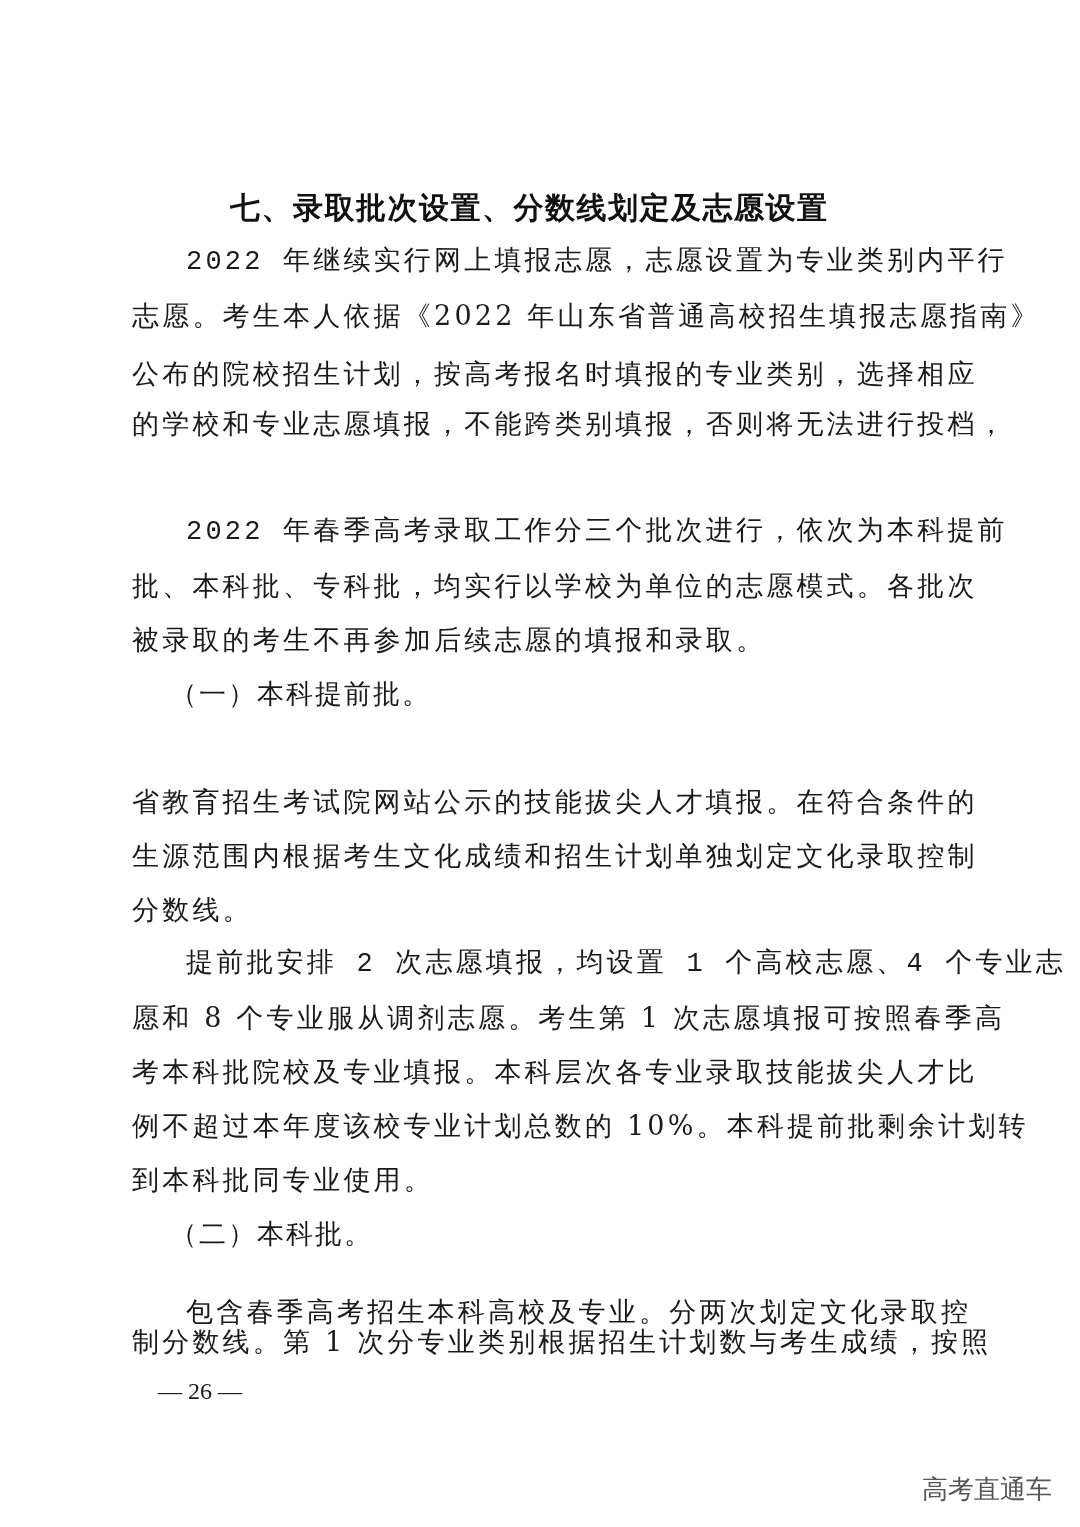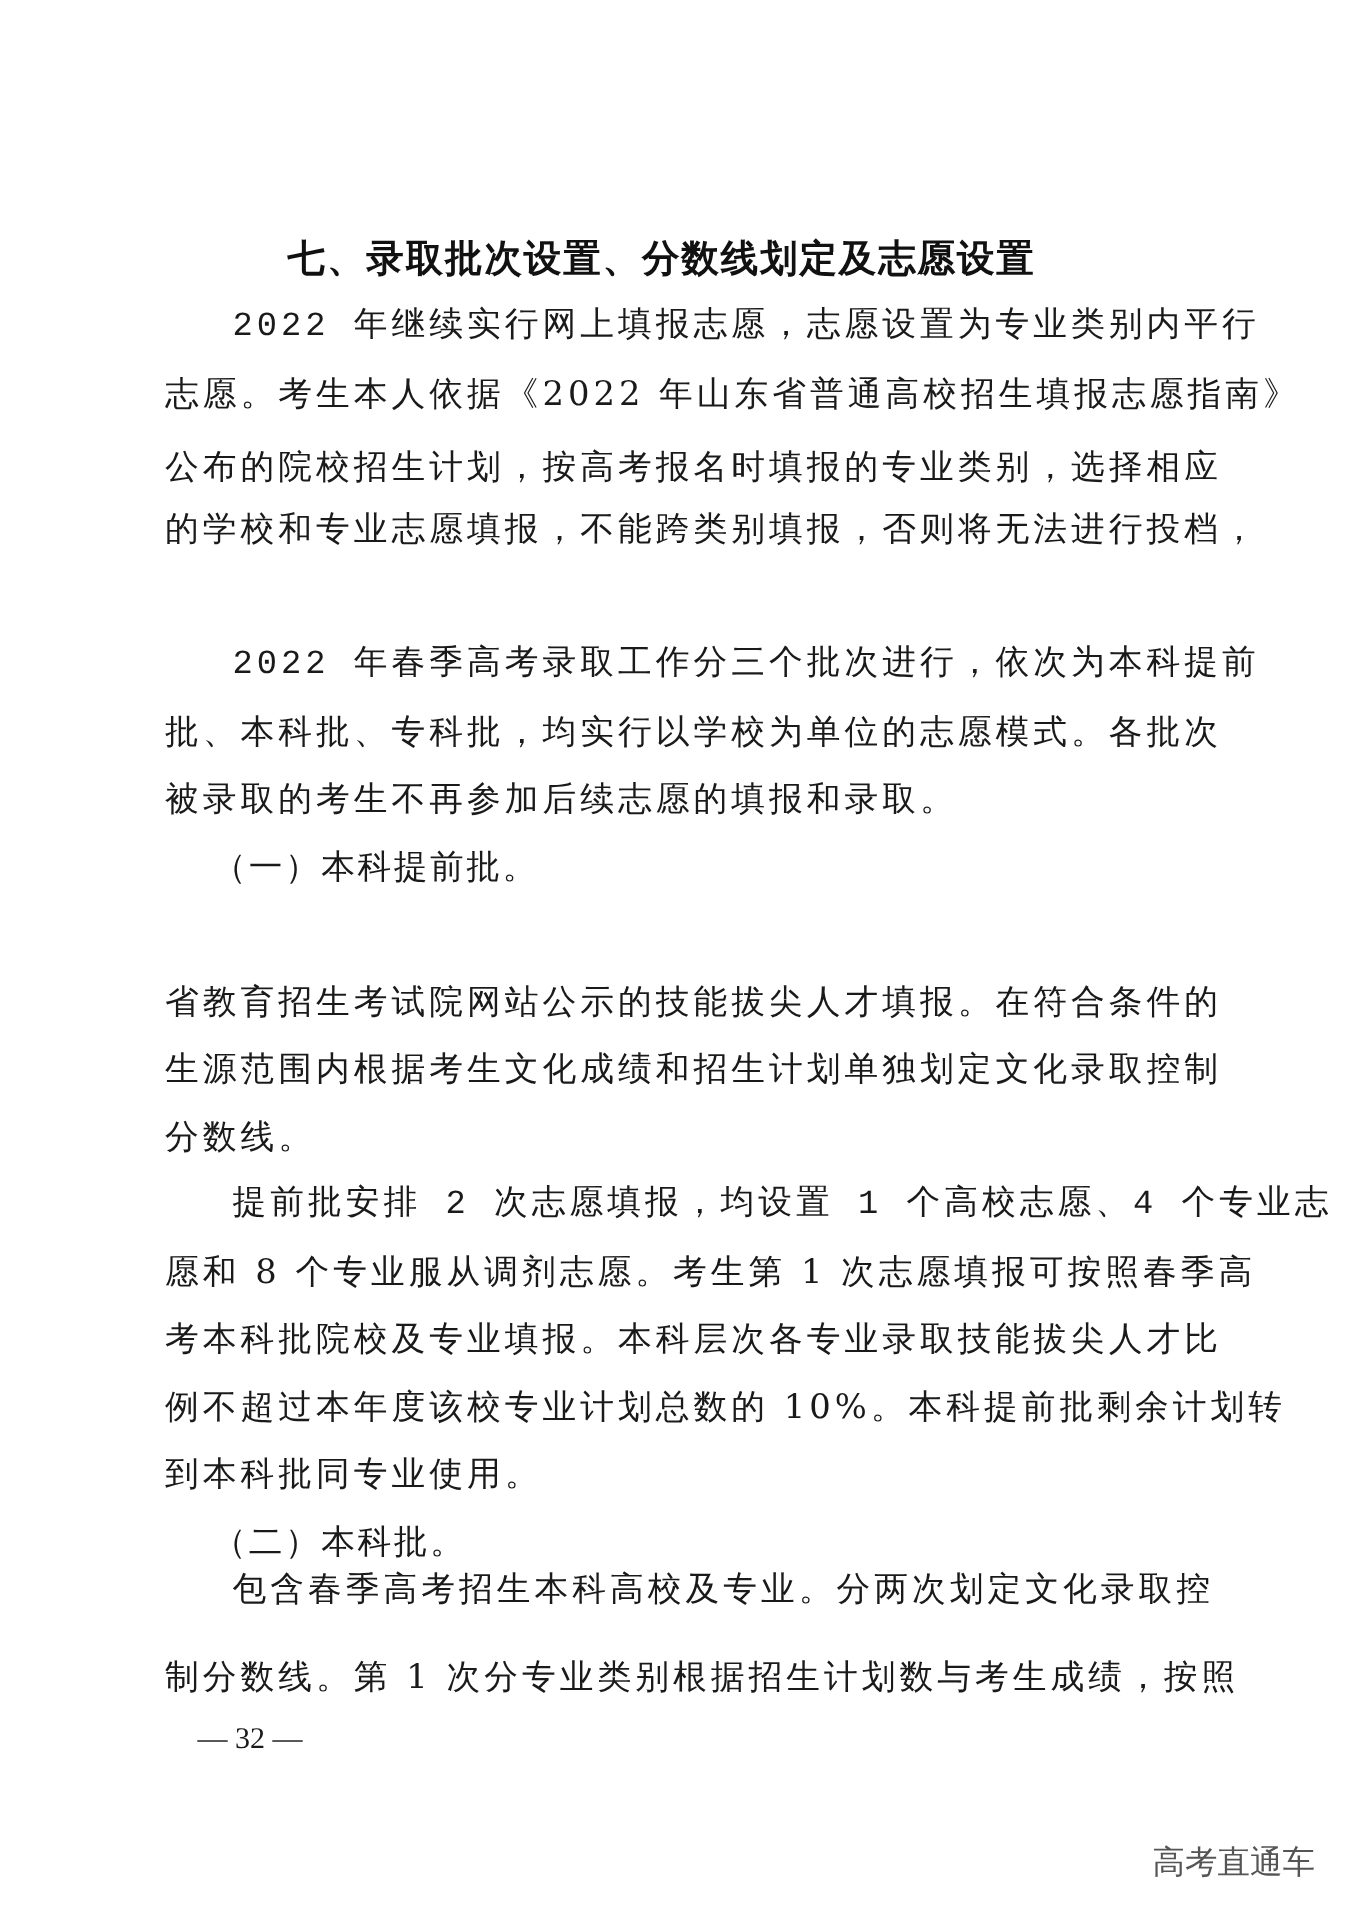--- a/index.html
+++ b/index.html
@@ -105,19 +105,19 @@
   <div class="line last" style="top:892px">分数线。</div>
 
   <div class="line indent" style="top:946px">提前批安排 2 次志愿填报，均设置 1 个高校志愿、4 个专业志</div>
   <div class="line" style="top:1000px">愿和 8 个专业服从调剂志愿。考生第 1 次志愿填报可按照春季高</div>
   <div class="line" style="top:1054px">考本科批院校及专业填报。本科层次各专业录取技能拔尖人才比</div>
   <div class="line" style="top:1108px">例不超过本年度该校专业计划总数的 10%。本科提前批剩余计划转</div>
   <div class="line last" style="top:1162px">到本科批同专业使用。</div>
 
   <div class="subheading" style="top:1216px">（二）本科批。</div>
 
-  <div class="line indent" style="top:1256px">包含春季高考招生本科高校及专业。分两次划定文化录取控</div>
+  <div class="line indent" style="top:1296px">包含春季高考招生本科高校及专业。分两次划定文化录取控</div>
   <div class="line" style="top:1324px">制分数线。第 1 次分专业类别根据招生计划数与考生成绩，按照</div>
 
-  <div class="page-number" style="top:1376px">— 32 —</div>
+  <div class="page-number" style="top:1376px">— 26 —</div>
 
   <div class="watermark">高考直通车</div>
 </div>
 
 </body></html>

